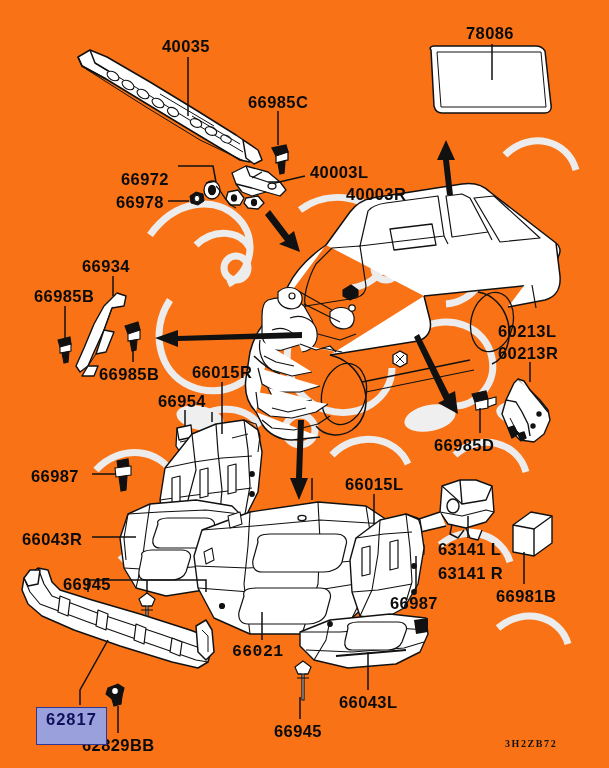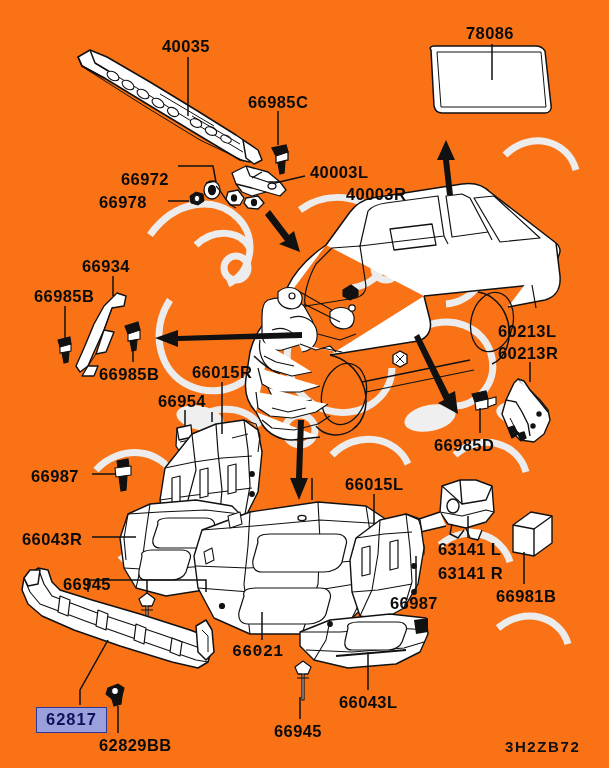--- a/index.html
+++ b/index.html
@@ -22,27 +22,27 @@
     font-weight:700;
     color:#0b0b0b;
     letter-spacing:0.4px;
     white-space:nowrap;
     line-height:1.02;
   }
   .lbl.hl{
     background:#9aa0dc;
     border:1px solid #2f3590;
     color:#10105a;
-    padding:3px 9px 4px 9px;
+    padding:3px 9px 16px 9px;
     letter-spacing:1.0px;
   }
   .code{
     position:absolute;
-    font-family:Liberation Sans, sans-serif;
-    font-size:15px;
+    font-family:Liberation Serif, serif;
+    font-size:10px;
     font-weight:700;
     color:#111;
     letter-spacing:1.6px;
   }
 </style>
 </head>
 <body>
 
 <div id="sheet">
 
@@ -477,39 +477,39 @@
     </g>
   </svg>
 
   <div id="labelLayer">
       <div class="lbl" style="left: 162px; top: 38px;">40035</div>
       <div class="lbl" style="left: 248px; top: 94px; text-align: right;">66985C</div>
       <div class="lbl" style="left: 466px; top: 25px;">78086</div>
       <div class="lbl" style="left: 121px; top: 159px; margin-top: 12px;">66972</div>
       <div class="lbl" style="left: 310px; top: 164px;">40003L</div>
       <div class="lbl" style="left: 310px; top: 186px; margin-left: 36px;">40003R</div>
-      <div class="lbl" style="left: 99px; top: 194px;">66978</div>
+      <div class="lbl" style="left: 116px; top: 194px;">66978</div>
       <div class="lbl" style="left: 82px; top: 258px;">66934</div>
       <div class="lbl" style="left: 34px; top: 288px;">66985B</div>
       <div class="lbl" style="left: 99px; top: 366px;">66985B</div>
       <div class="lbl" style="left: 192px; top: 364px;">66015R</div>
       <div class="lbl" style="left: 498px; top: 323px;">60213L</div>
       <div class="lbl" style="left: 498px; top: 345px;">60213R</div>
       <div class="lbl" style="left: 158px; top: 393px;">66954</div>
       <div class="lbl" style="left: 434px; top: 437px;">66985D</div>
       <div class="lbl" style="left: 31px; top: 468px;">66987</div>
       <div class="lbl" style="left: 345px; top: 476px;">66015L</div>
       <div class="lbl" style="left: 22px; top: 531px;">66043R</div>
       <div class="lbl" style="left: 438px; top: 541px;">63141 L</div>
       <div class="lbl" style="left: 438px; top: 565px;">63141 R</div>
       <div class="lbl" style="left: 63px; top: 576px;">66945</div>
       <div class="lbl" style="left: 232px; top: 644px; font-family: Liberation Mono, monospace;">66021</div>
       <div class="lbl" style="left: 390px; top: 595px;">66987</div>
       <div class="lbl" style="left: 496px; top: 588px;">66981B</div>
       <div class="lbl" style="left: 339px; top: 694px;">66043L</div>
       <div class="lbl" style="left: 274px; top: 723px;">66945</div>
-      <div class="lbl" style="left: 99px; top: 737px;">62829BB</div>
+      <div class="lbl" style="left: 82px; top: 737px;">62829BB</div>
       <div class="lbl hl" style="left: 36px; top: 707px;">62817</div>
     </div>
 
   <div class="code" style="left:505px;top:738px;">3H2ZB72</div>
 
 </div>
 
 </body></html>

